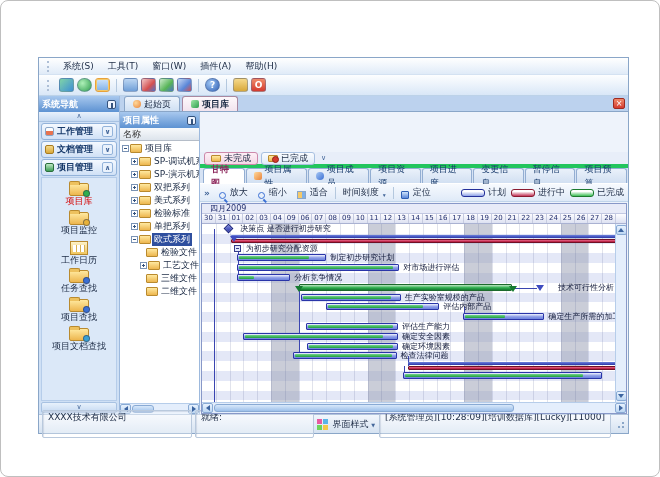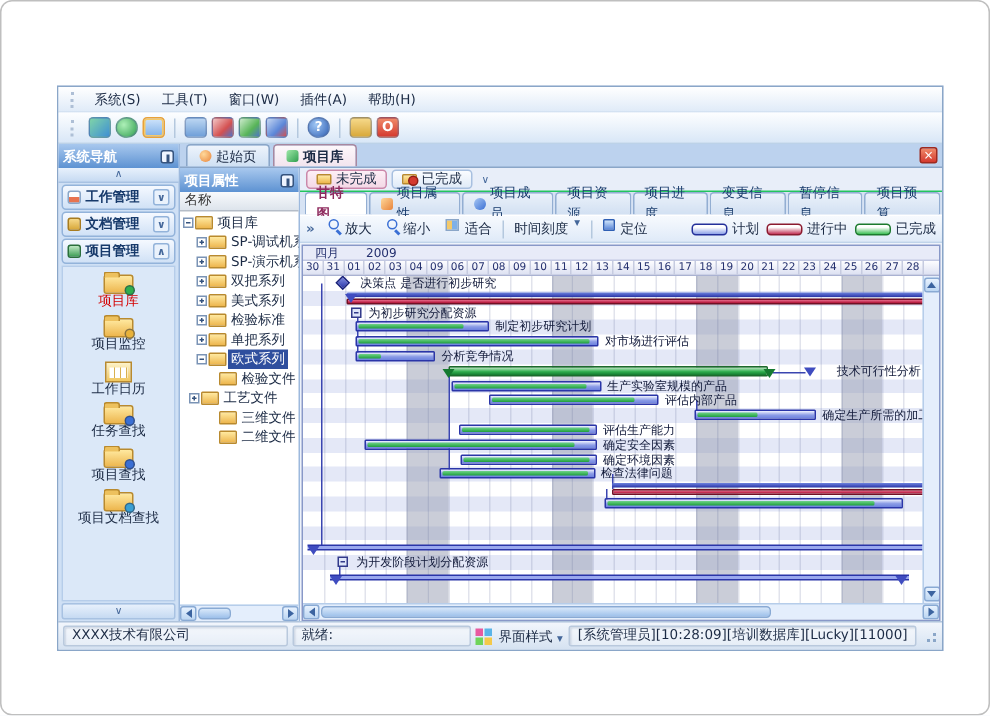--- a/index.html
+++ b/index.html
@@ -76,44 +76,44 @@
   .sbtn { width:11px; height:10px; background:linear-gradient(180deg,#e8f2fe,#bcd6f2); border:1px solid #89aad4; border-radius:2px; display:flex; align-items:center; justify-content:center; }
   .sthumb { height:8px; background:linear-gradient(180deg,#d8e8fa,#9dc0ea); border:1px solid #89aad4; border-radius:3px; }
   .tri { width:0; height:0; }
   .tri.l { border-top:3px solid transparent; border-bottom:3px solid transparent; border-right:4px solid #3c64a0; }
   .tri.r { border-top:3px solid transparent; border-bottom:3px solid transparent; border-left:4px solid #3c64a0; }
   .tri.u { border-left:3px solid transparent; border-right:3px solid transparent; border-bottom:4px solid #3c64a0; }
   .tri.d { border-left:3px solid transparent; border-right:3px solid transparent; border-top:4px solid #3c64a0; }
 
   
   .main { flex:1; display:flex; flex-direction:column; min-width:0; background:#eef3fb; }
-  .filter-row { height:16px; display:flex; align-items:center; gap:3px; padding:1px 4px; background:#e8eef9; border-bottom:1px solid #22c55e; }
+  .filter-row { height:16px; display:flex; align-items:center; gap:3px; padding:1px 4px; background:#e8eef9; border-bottom:4px solid #22c55e;margin-top:40px; }
   .fbtn { height:13px; display:flex; align-items:center; gap:3px; padding:0 6px; border-radius:3px; border:1px solid #a8c0e0; background:linear-gradient(180deg,#fafcff,#e0ebf8); font-size:9px; }
   .fbtn.active { border-color:#cc88aa; background:linear-gradient(180deg,#fdeff6,#f4d8e6); }
   .ffold { position:relative; width:10px; height:7px; background:linear-gradient(180deg,#ffe9a0,#edb64e); border:1px solid #b98a2e; border-radius:1px; }
   .ffold.done::after { content:""; position:absolute; right:-2px; bottom:-2px; width:5px; height:5px; border-radius:50%; background:#d43a2f; border:1px solid #8e1f18; }
   .fmore { color:#44679a; font-size:7px; padding:0 3px; }
   .dtabs { height:16px; background:#d7e3f4; display:flex; align-items:flex-end; padding-left:3px; border-bottom:1px solid #fff; }
   .dtab { height:15px; line-height:14px; padding:0 7px; border:1px solid #93aed2; border-bottom:none; border-radius:3px 3px 0 0; background:linear-gradient(180deg,#eaf1fa,#d2e0f2); margin-right:1px; font-size:9px; color:#173a6b; display:flex; align-items:center; gap:3px; }
   .dtab.active { background:#fff; color:#8e2a5e; font-weight:bold; }
   .dtab-ico { width:8px; height:8px; border-radius:2px; background:linear-gradient(135deg,#ffd89a,#e8833a); }
   .dtab-ico.people { background:linear-gradient(135deg,#a8c8f4,#3a6fd4); border-radius:50%; }
   .gtb { height:18px; background:linear-gradient(180deg,#f7fafe,#dfeaf8); border-bottom:1px solid #c0d4ea; display:flex; align-items:center; padding:0 4px; gap:4px; font-size:9px; }
   .gtb .ovf { color:#44679a; font-weight:bold; margin-right:2px; }
-  .gtb-btn { display:flex; align-items:flex-start; gap:4px; padding:1px 3px; border-radius:2px; }
+  .gtb-btn { display:flex; align-items:flex-end; gap:4px; padding:1px 3px; border-radius:2px;font-family:Liberation Mono, monospace; }
   .mag { width:7px; height:7px; border:1.5px solid #3a6fd4; border-radius:50%; position:relative; }
   .mag::after { content:""; position:absolute; right:-3px; bottom:-3px; width:4px; height:1.5px; background:#3a6fd4; transform:rotate(45deg); }
   .fit-ico { width:9px; height:8px; background:linear-gradient(90deg,#f4c96a 50%,#7fb0e8 50%); border:1px solid #8aa6c8; }
   .loc-ico { width:8px; height:8px; background:linear-gradient(180deg,#cfe4fb,#5a86d8); border:1px solid #2f5fb4; border-radius:1px; }
   .gtb-sep { width:1px; height:12px; background:#b4c8de; }
   .legend { margin-left:auto; display:flex; align-items:center; gap:5px; }
   .leg-item { display:flex; align-items:center; gap:3px; }
   .leg-swatch { width:24px; height:8px; border-radius:3px; }
   .chart { flex:1; position:relative; border:1px solid #8898c8; margin:1px 1px 0 1px; background:#fff; overflow:hidden; display:flex; flex-direction:column; }
-  .month-row { height:10px; background:#e8ebf8; border-bottom:1px solid #c2c8e2; font-size:8px; line-height:9px; color:#24306e; padding-left:8px; display:flex; gap:18px; }
+  .month-row { height:10px; background:#e8ebf8; border-bottom:1px solid #c2c8e2; font-size:8px; line-height:9px; color:#24306e; padding-left:8px; display:flex; gap:0; }
   .day-row { height:10px; position:relative; background:linear-gradient(180deg,#fdfdff,#dde1f2); border-bottom:1px solid #aab2d2; overflow:hidden; }
   .day-cell { position:absolute; top:0; height:10px; font-size:7px; line-height:9px; text-align:center; color:#24306e; border-right:1px solid #c6cbe0; }
   .gbody { position:relative; flex:1; overflow:hidden; }
   .stripe { position:absolute; left:0; width:100%; background:#e4e8f7; }
   .wkend { position:absolute; top:0; bottom:0; background:rgba(150,156,178,.5); }
   .vgrid { position:absolute; top:0; bottom:0; width:1px; background:rgba(90,100,150,.18); }
   .bar { position:absolute; height:7px; border:1px solid #2a35a8; border-radius:1px; background:linear-gradient(180deg,#f0f3ff,#8b9ce6 55%,#6d82de); }
   .bar .prog { position:absolute; left:1px; top:1px; height:3px; background:linear-gradient(180deg,#6fd488,#1f9e3e); border-radius:1px; }
   .gbar { position:absolute; height:7px; border:1px solid #1c6a2c; border-radius:1px; background:linear-gradient(180deg,#bfe8c4,#2fae4e 55%,#157a30); }
   .redsum-b { position:absolute; height:3px; background:linear-gradient(180deg,#6d82de,#2a35a8); border-radius:1px; }
@@ -126,21 +126,21 @@
   .conn { position:absolute; background:#3a45b0; }
   .arrow-d { position:absolute; width:0; height:0; border-left:4px solid transparent; border-right:4px solid transparent; border-top:6px solid #3f4cc0; }
   .arrow-d.green { border-top-color:#157a30; }
   .gv-scroll { position:absolute; right:0; top:20px; bottom:11px; width:11px; background:#e4eefc; border-left:1px solid #b6cdea; display:flex; flex-direction:column; align-items:center; justify-content:space-between; padding:1px 0; }
   .gh-scroll { height:11px; background:#e4eefc; border-top:1px solid #b6cdea; display:flex; align-items:center; }
 
   
   .bottom-tabs { height:16px; background:#dce6f4; border-top:1px solid #b0c4dc; display:flex; align-items:flex-start; padding-left:4px; }
   .btab { height:14px; padding:0 8px; line-height:13px; background:#f4f8fd; border:1px solid #9db9dd; border-top:none; border-radius:0 0 3px 3px; font-size:9px; }
   .statusbar { height:19px; background:linear-gradient(180deg,#f2f6fc,#d5e2f1); border-top:1px solid #b0c4dc; display:flex; align-items:center; padding:0 3px; gap:3px; font-size:9px; }
-  .sb-box { height:14px; line-height:13px; padding:0 5px; border:1px solid #b9c9dd; border-radius:2px; background:rgba(255,255,255,.35); box-shadow:inset 1px 1px 1px rgba(120,140,170,.25); white-space:nowrap; overflow:hidden; }
+  .sb-box { height:28px; line-height:13px; padding:0 5px; border:1px solid #b9c9dd; border-radius:2px; background:rgba(255,255,255,.35); box-shadow:inset 1px 1px 1px rgba(120,140,170,.25); white-space:nowrap; overflow:hidden; }
   .sb-company { width:150px; }
   .sb-ready { flex:1; }
   .sb-right { display:flex; align-items:center; gap:4px; }
   .style-ico { width:11px; height:11px; display:grid; grid-template-columns:5px 5px; grid-template-rows:5px 5px; gap:1px; }
   .style-ico i { display:block; }
   .resize-grip { width:10px; height:10px; background:
       radial-gradient(circle at 8px 8px,#8aa6c8 1px,transparent 1.2px),
       radial-gradient(circle at 8px 4px,#8aa6c8 1px,transparent 1.2px),
       radial-gradient(circle at 4px 8px,#8aa6c8 1px,transparent 1.2px); }
 </style>
@@ -305,21 +305,21 @@
                 <div class="trow selected" style="padding-left: 11px;">
                   <span class="exp minus"></span>
                   <span class="tfolder"></span>
                   <span class="lbl">欧式系列</span>
                 </div>
                 <div class="trow" style="padding-left: 20px;">
                   <span style="width: 9px;"></span>
                   <span class="tfolder"></span>
                   <span class="lbl">检验文件</span>
                 </div>
-                <div class="trow" style="padding-left: 6px; text-align: right;">
+                <div class="trow" style="padding-left: 20px; text-align: right;">
                   <span class="exp plus"></span>
                   <span class="tfolder"></span>
                   <span class="lbl">工艺文件</span>
                 </div>
                 <div class="trow" style="padding-left: 20px;">
                   <span style="width: 9px;"></span>
                   <span class="tfolder"></span>
                   <span class="lbl">三维文件</span>
                 </div>
                 <div class="trow" style="padding-left: 20px;">

